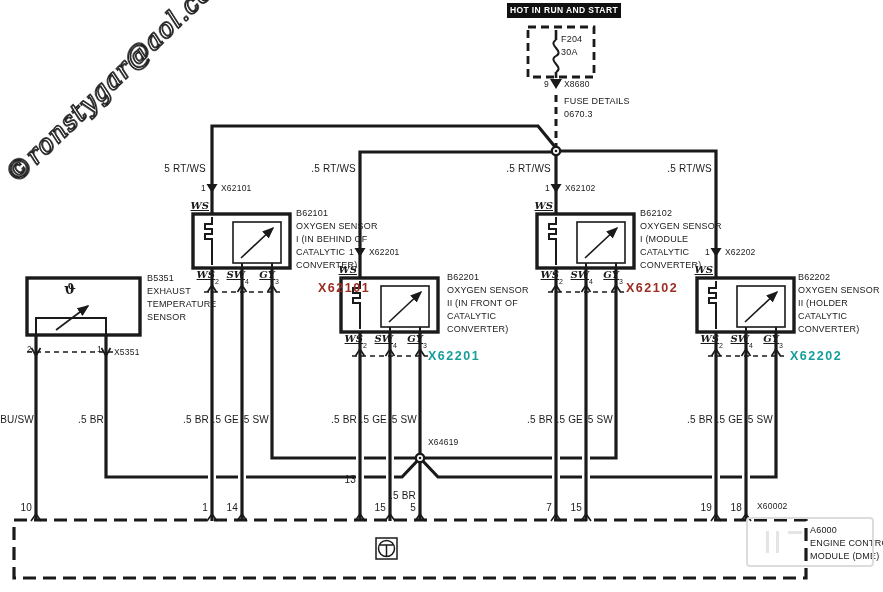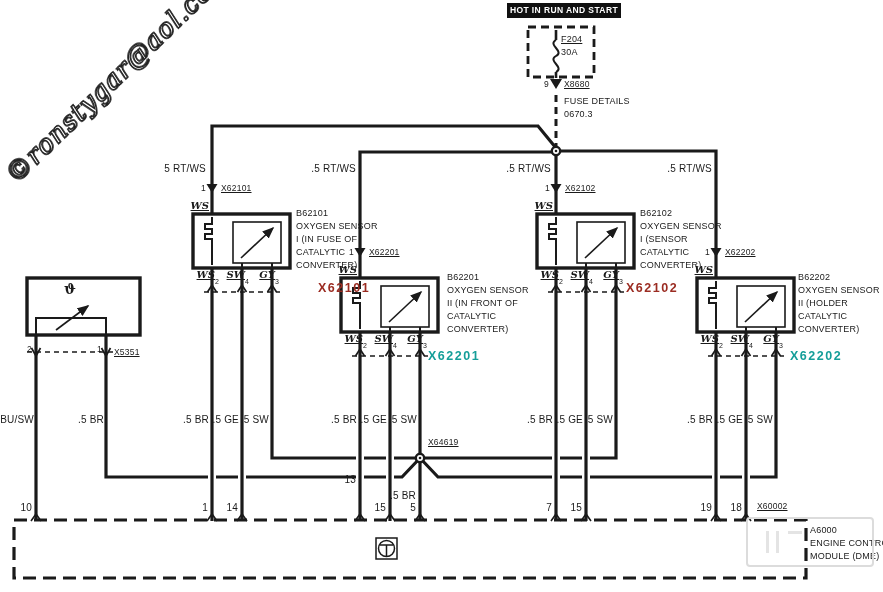--- a/index.html
+++ b/index.html
@@ -1,21 +1,21 @@
 <!DOCTYPE html>
 <html><head>
 <meta charset="utf-8">
 <style>
   html,body{margin:0;padding:0;background:#fff}
   #stage{position:relative;width:883px;height:592px;background:#fff;overflow:hidden;
          font-family:"Liberation Sans",sans-serif;color:#1a1a1a}
   #wires{position:absolute;left:0;top:0}
   .t{position:absolute;font-size:8.5px;white-space:nowrap;letter-spacing:.2px}
   .sm{font-size:10px}
-  .u{text-decoration:underline}
+  .u{}
   .lines div{line-height:13px;font-size:9px;white-space:nowrap}
   .banner{position:absolute;left:507px;top:3px;width:114px;height:15px;background:#101010;color:#fff;
           font-weight:bold;font-size:8.5px;line-height:15px;text-align:center;letter-spacing:.4px}
   .pinlbl{position:absolute;font-family:"DejaVu Serif",serif;font-style:italic;font-weight:bold;
           font-size:10px;text-decoration:underline;white-space:nowrap}
   .pinnum{position:absolute;font-size:7px;white-space:nowrap}
   .connc{position:absolute;font-size:12.5px;font-weight:bold;letter-spacing:1.5px;white-space:nowrap}
   .red{color:#9b2c22}
   .teal{color:#159e99}
   .theta{position:absolute;font-family:"DejaVu Serif",serif;font-size:14px;font-weight:bold}
@@ -175,33 +175,33 @@
 <div class="t sm" style="right:527px;top:163px">.5 RT/WS</div>
 <div class="t sm" style="right:332px;top:163px">.5 RT/WS</div>
 <div class="t sm" style="right:171px;top:163px">.5 RT/WS</div>
 
 <div class="t" style="right:677px;top:183px">1</div>
 <div class="t u" style="left:221px;top:183px">X62101</div>
 <div class="pinlbl" style="right:674px;top:200px">WS</div>
 <div class="t lines" style="left:296px;top:207px">
   <div>B62101</div>
   <div>OXYGEN SENSOR</div>
-  <div>I (IN FUSE OF</div>
+  <div>I (IN BEHIND OF</div>
   <div>CATALYTIC</div>
   <div>CONVERTER)</div>
 </div>
 <div class="connc red" style="left:318px;top:281px">X62101</div>
 
 <div class="t" style="right:333px;top:183px">1</div>
 <div class="t u" style="left:565px;top:183px">X62102</div>
 <div class="pinlbl" style="right:330px;top:200px">WS</div>
 <div class="t lines" style="left:640px;top:207px">
   <div>B62102</div>
   <div>OXYGEN SENSOR</div>
-  <div>I (SENSOR</div>
+  <div>I (MODULE</div>
   <div>CATALYTIC</div>
   <div>CONVERTER)</div>
 </div>
 <div class="connc red" style="left:626px;top:281px">X62102</div>
 
 <div class="t" style="right:529px;top:247px">1</div>
 <div class="t u" style="left:369px;top:247px">X62201</div>
 <div class="pinlbl" style="right:526px;top:264px">WS</div>
 <div class="t lines" style="left:447px;top:271px">
   <div>B62201</div>
@@ -218,20 +218,26 @@
 <div class="t lines" style="left:798px;top:271px">
   <div>B62202</div>
   <div>OXYGEN SENSOR</div>
   <div>II (HOLDER</div>
   <div>CATALYTIC</div>
   <div>CONVERTER)</div>
 </div>
 <div class="connc teal" style="left:790px;top:349px">X62202</div>
 
 <div class="theta" style="left:64px;top:281px">ϑ</div>
+<div class="t lines" style="left:147px;top:272px">
+  <div>B5351</div>
+  <div>EXHAUST</div>
+  <div>TEMPERATURE</div>
+  <div>SENSOR</div>
+</div>
 <div class="t" style="right:851px;top:344px">2</div>
 <div class="t" style="right:781px;top:344px">1</div>
 <div class="t u" style="left:114px;top:347px">X5351</div>
 
 <div class="t u" style="left:428px;top:437px">X64619</div>
 <div class="t sm" style="right:467px;top:490px">.5 BR</div>
 
 <div class="t u" style="left:757px;top:501px">X60002</div>
 <div class="t lines" style="left:810px;top:524px">
   <div>A6000</div>

